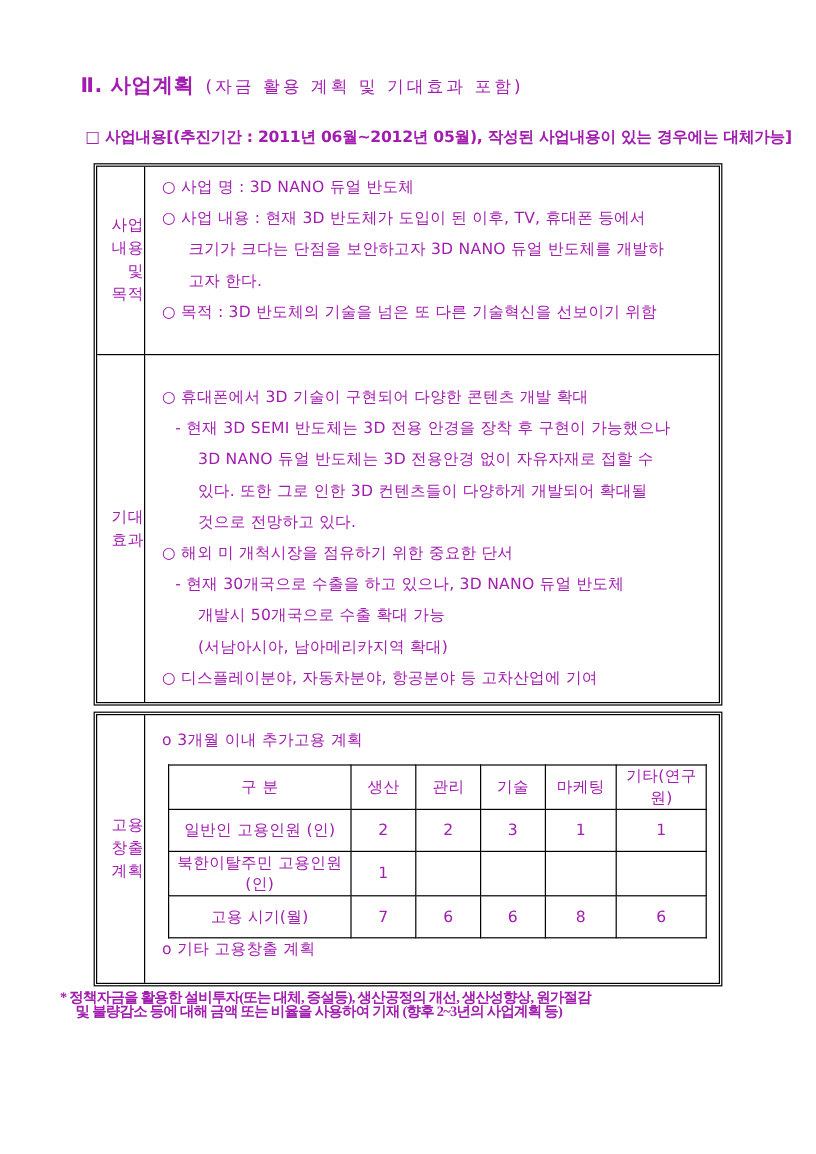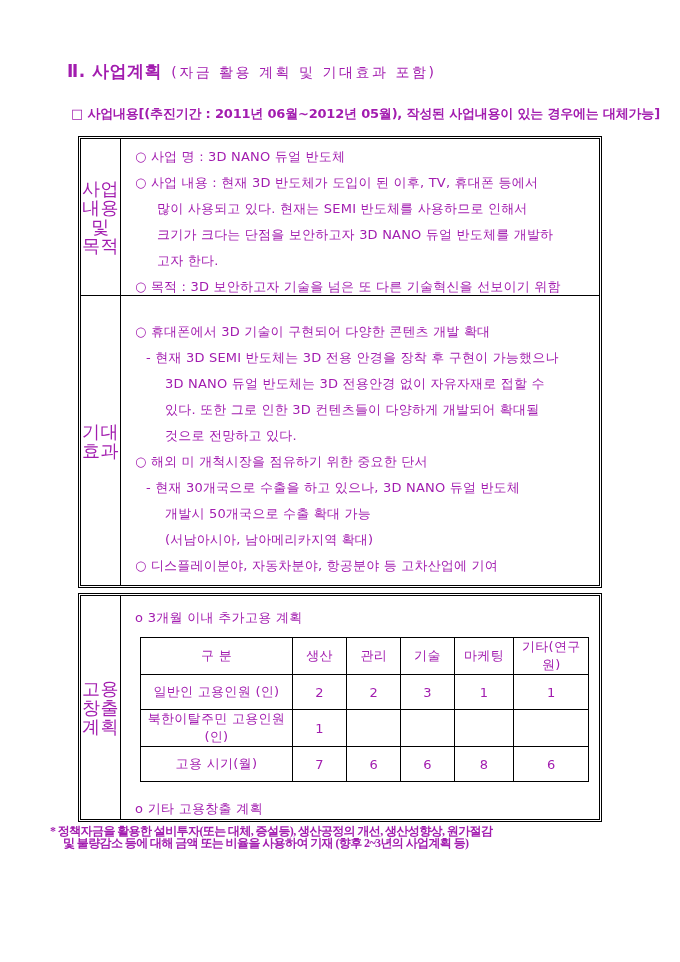--- a/index.html
+++ b/index.html
@@ -51,23 +51,23 @@
   .trow { display: flex; width: 100%; }
   .row-purpose { height: 157px; border-bottom: 1px solid #000; }
   .row-effect  { height: 289px; }
   .row-employ  { height: 223px; }
   .hcell {
     width: 40px;
     flex: 0 0 40px;
     border-right: 1px solid #000;
     display: flex;
     flex-direction: column;
-    align-items: center;
+    align-items: flex-end;
     justify-content: center;
-    font-size: 18px;
+    font-size: 13px;
     line-height: 19px;
     letter-spacing: 0.5px;
   }
   .ccell {
     flex: 1;
     font-size: 13px;
     line-height: 26px;
     letter-spacing: 0.2px;
     padding: 5px 6px 0 14px;
     overflow: hidden;
@@ -97,21 +97,21 @@
     font-weight: normal;
     padding: 0 2px;
     letter-spacing: 0.3px;
   }
   .grid .c0 { width: 158px; }
   .grid .c1 { width: 56px; }
   .grid .c2 { width: 56px; }
   .grid .c3 { width: 55px; }
   .grid .c4 { width: 62px; }
   .grid .c5 { width: 77px; }
-  .other-plan { margin-top: 17px; }
+  .other-plan { margin-top: 0; }
   
   .footnote {
     position: absolute;
     left: 50px; top: 825px;
     font-size: 12px;
     font-weight: bold;
     line-height: 12px;
     letter-spacing: -0.6px;
     white-space: nowrap;
     font-family: Liberation Serif, serif;
@@ -135,24 +135,23 @@
     <div class="trow row-purpose">
       <div class="hcell">
         <span>사업</span>
         <span>내용</span>
         <span>및</span>
         <span>목적</span>
       </div>
       <div class="ccell">
         <div class="ln">○ 사업 명 : 3D NANO 듀얼 반도체</div>
         <div class="ln">○ 사업 내용 : 현재 3D 반도체가 도입이 된 이후, TV, 휴대폰 등에서</div>
-        <div class="ln ind1">많이 사용되고 있다. 현재는 SEMI 반도체를 사용하므로 인해서</div>
         <div class="ln ind1">크기가 크다는 단점을 보안하고자 3D NANO 듀얼 반도체를 개발하</div>
         <div class="ln ind1">고자 한다.</div>
-        <div class="ln">○ 목적 : 3D 보안하고자 기술을 넘은 또 다른 기술혁신을 선보이기 위함</div>
+        <div class="ln">○ 목적 : 3D 반도체의 기술을 넘은 또 다른 기술혁신을 선보이기 위함</div>
       </div>
     </div>
 
     <div class="trow row-effect">
       <div class="hcell">
         <span>기대</span>
         <span>효과</span>
       </div>
       <div class="ccell">
         <div class="ln">○ 휴대폰에서 3D 기술이 구현되어 다양한 콘텐츠 개발 확대</div>

